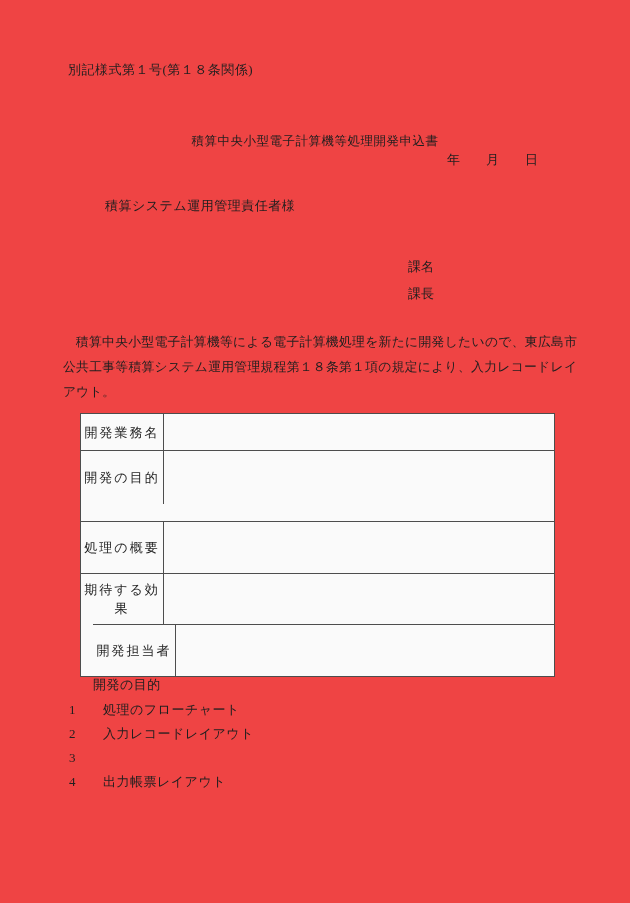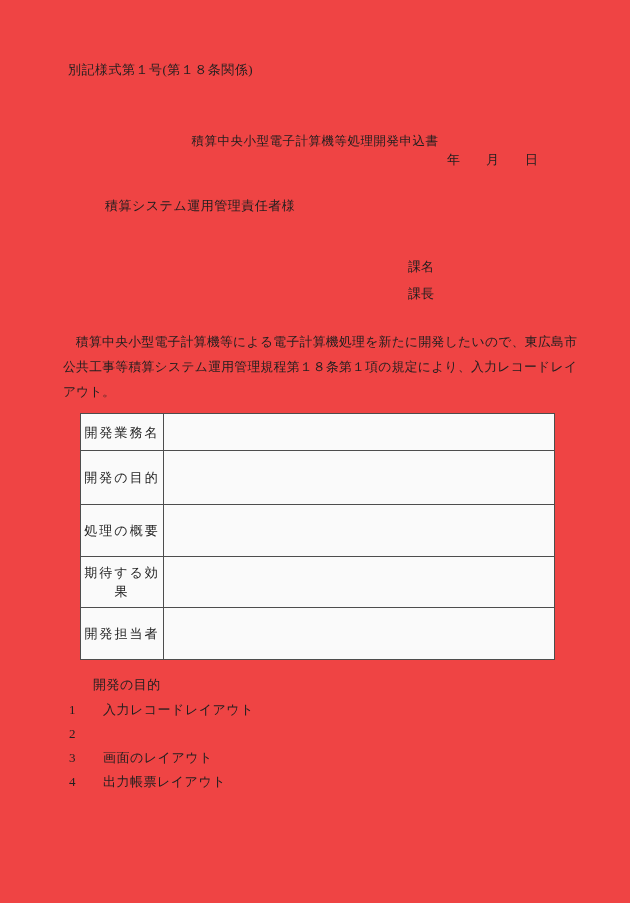--- a/index.html
+++ b/index.html
@@ -71,23 +71,23 @@
   }
   .trow {
     display: flex;
     box-sizing: border-box;
   }
   .trow + .trow {
     border-top: 1px solid #4d4d4d;
   }
   .trow-1 { height: 36px; }
   .trow-2 { height: 54px; }
-  .trow-3 { height: 52px; }
+  .trow-3 { height: 52px; margin-top: 17px; }
   .trow-4 { height: 51px; }
-  .trow-5 { height: 52px; }
+  .trow-5 { height: 52px; margin-left: 12px; }
   .tlabel {
     width: 83px;
     flex: 0 0 83px;
     box-sizing: border-box;
     border-right: 1px solid #4d4d4d;
     display: flex;
     align-items: center;
     justify-content: center;
     text-align: center;
     letter-spacing: 2px;
@@ -163,28 +163,28 @@
       <div class="tlabel">開発担当者</div>
       <div class="tvalue"></div>
     </div>
   </div>
 
   <div class="abs attachments-title">開発の目的</div>
 
   <div class="attachments-list">
     <div class="aitem">
       <span class="anum">1</span>
+      <span>処理のフローチャート</span>
+    </div>
+    <div class="aitem">
+      <span class="anum">2</span>
       <span>入力レコードレイアウト</span>
     </div>
     <div class="aitem">
-      <span class="anum">2</span>
-    </div>
-    <div class="aitem">
       <span class="anum">3</span>
-      <span>画面のレイアウト</span>
     </div>
     <div class="aitem">
       <span class="anum">4</span>
       <span>出力帳票レイアウト</span>
     </div>
   </div>
 
 </div>
 
 </body></html>

